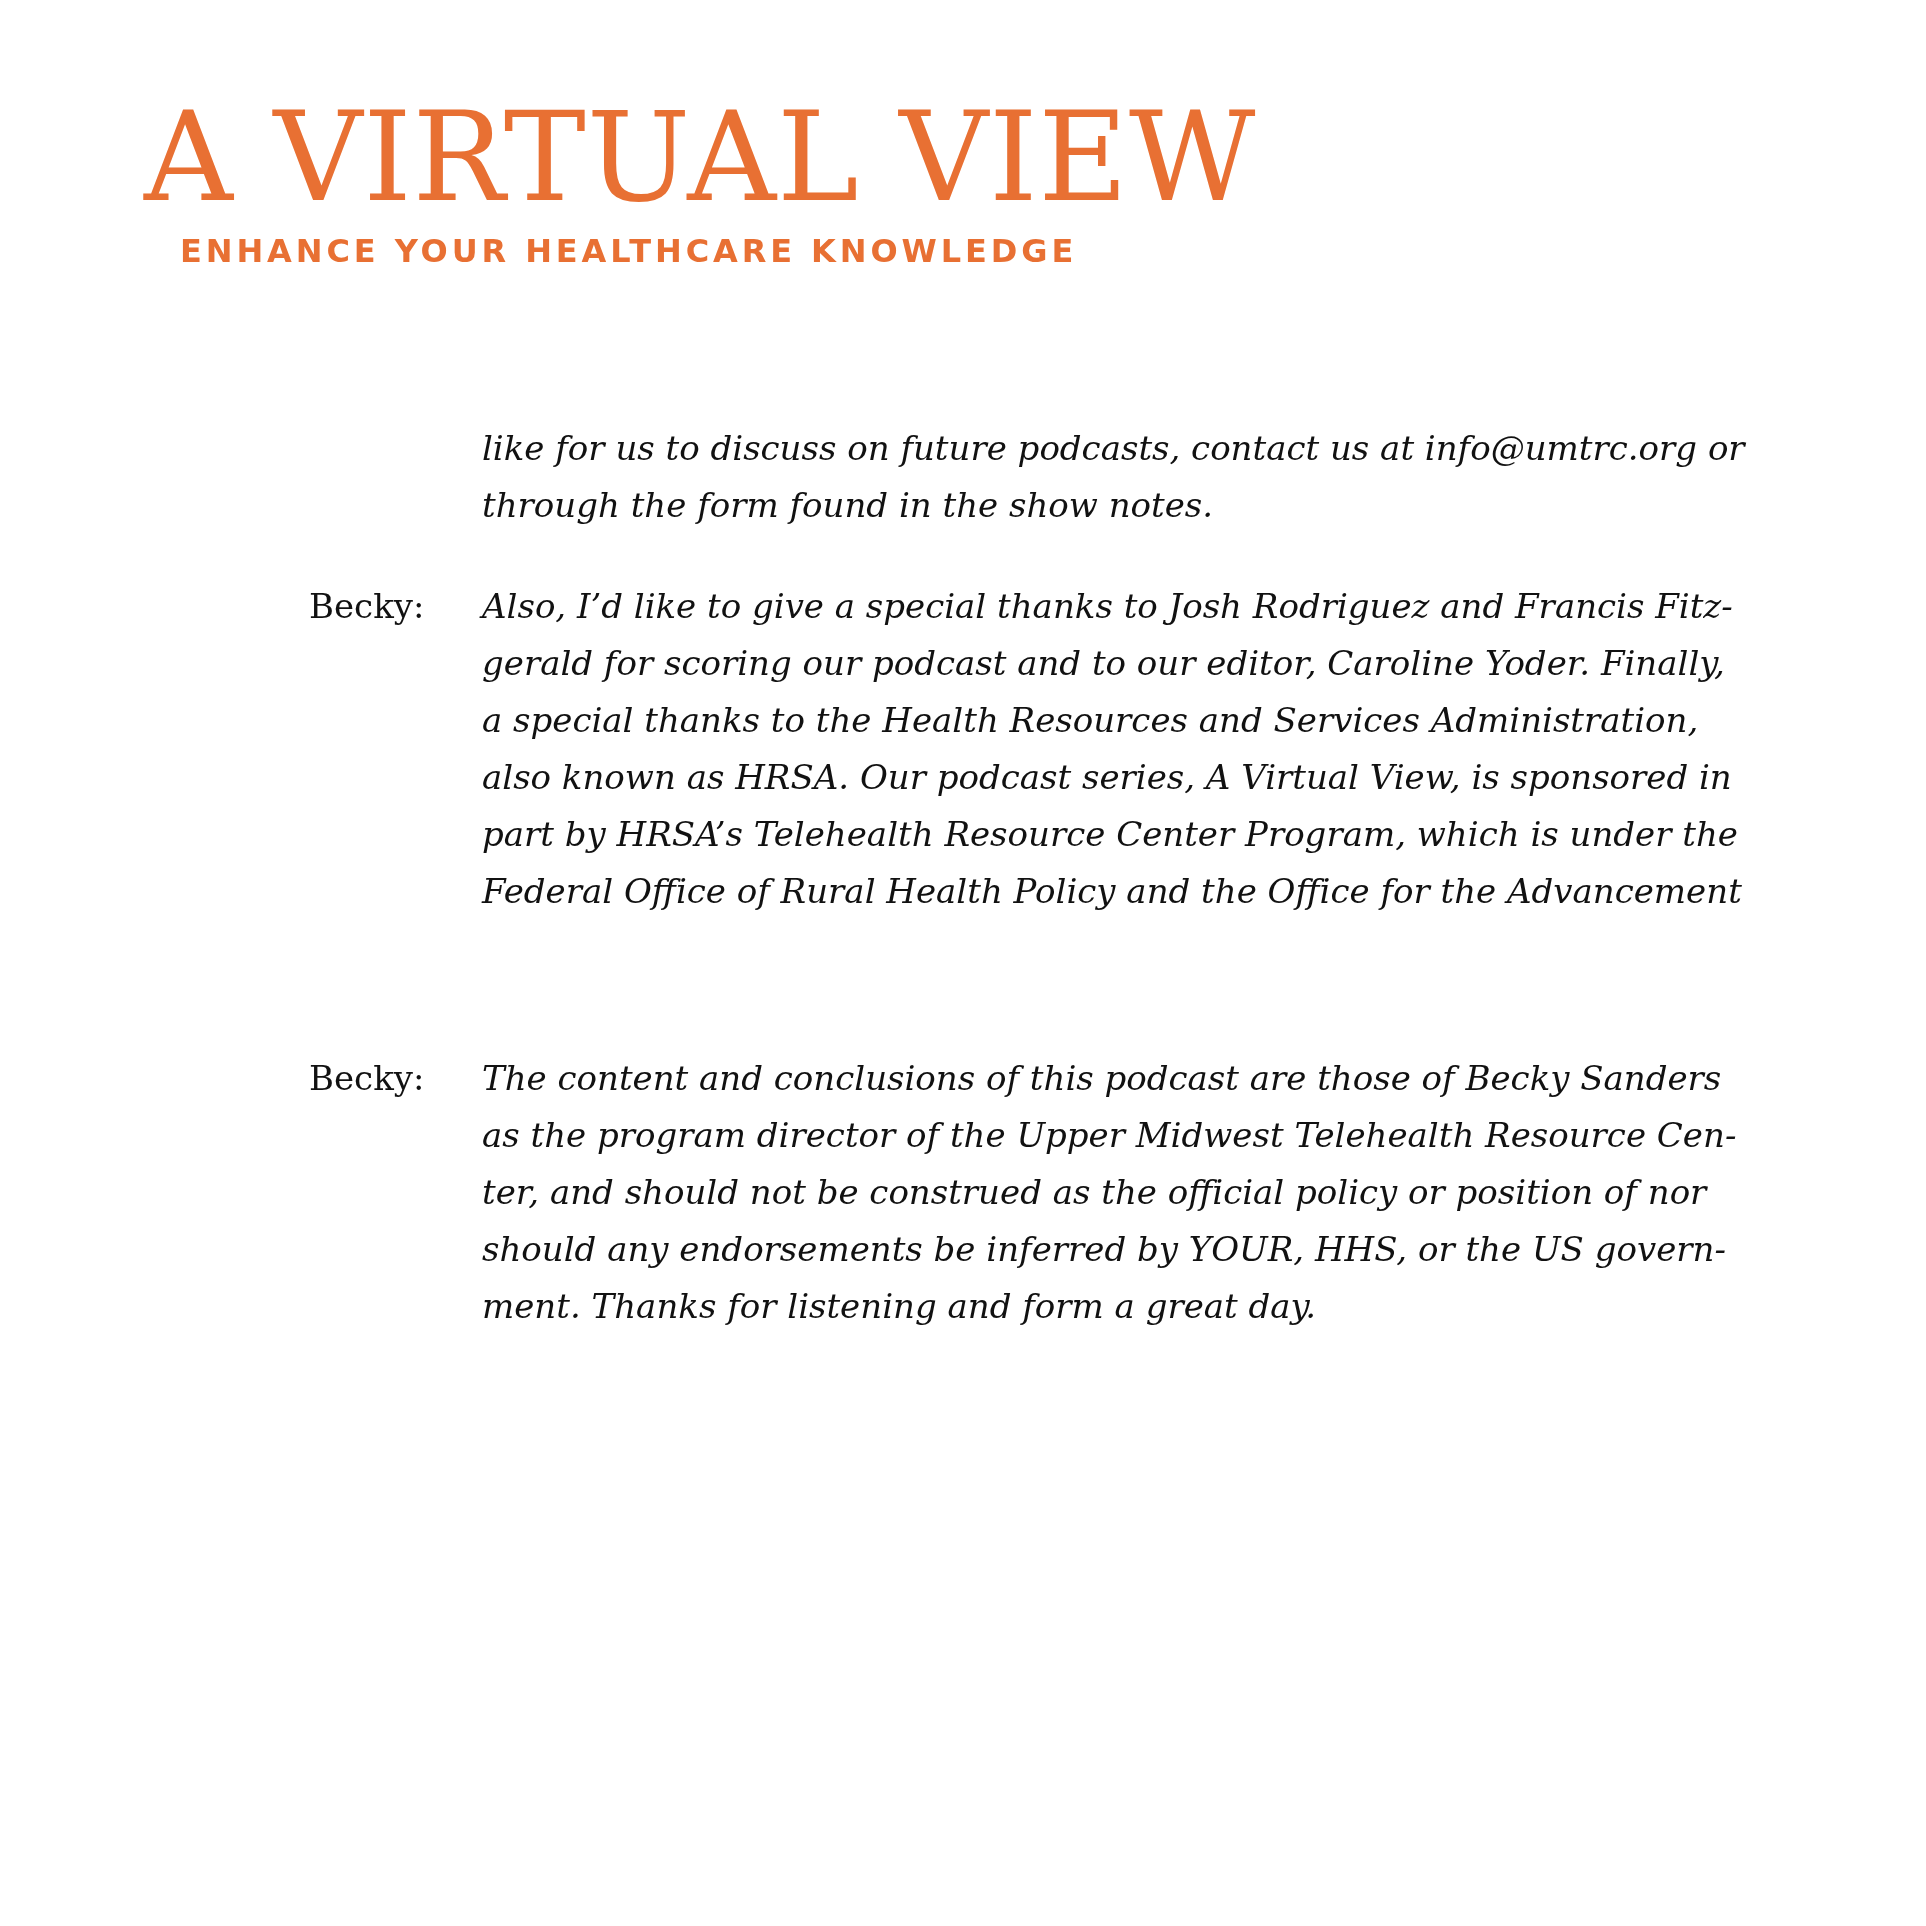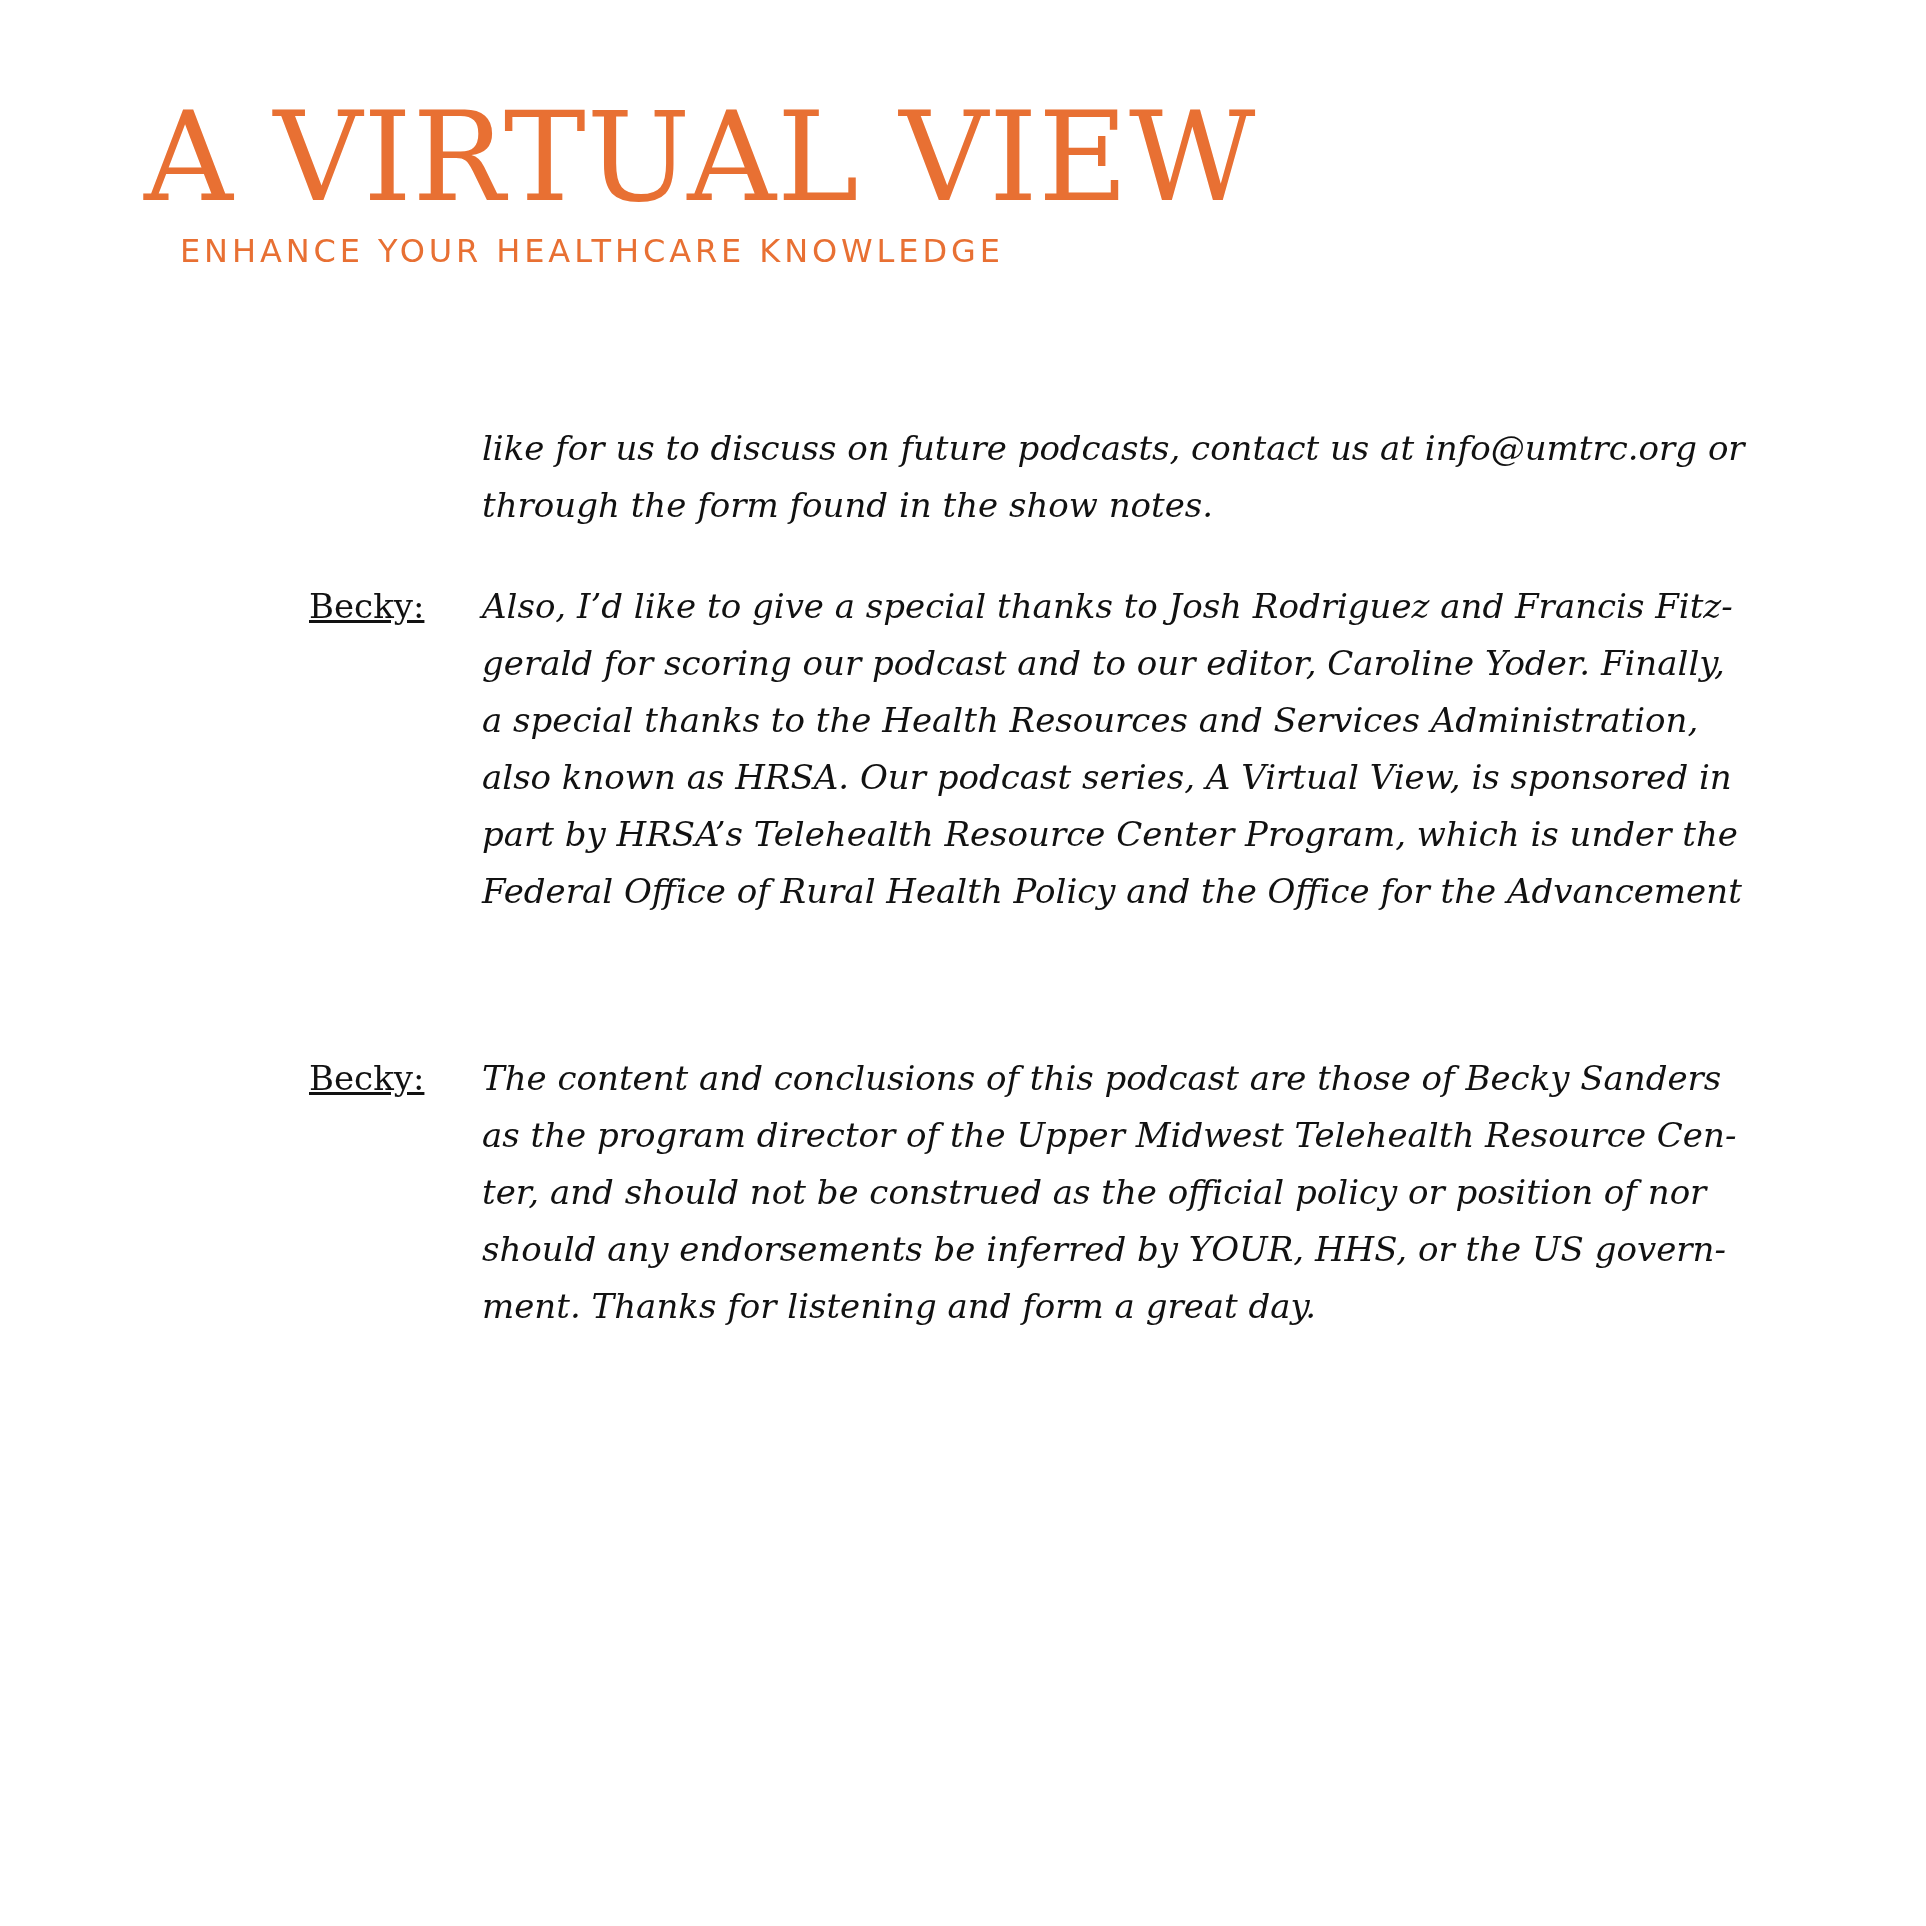--- a/index.html
+++ b/index.html
@@ -5,27 +5,27 @@
   html, body { margin:0; padding:0; background:#ffffff; }
   body { width:1965px; height:2542px; position:relative; overflow:hidden; }
   .title {
     position:absolute; left:112px; top:96px;
     font-family:"DejaVu Serif", serif; font-size:123px; line-height:1;
     color:#E87033; letter-spacing:0.8px; white-space:nowrap;margin-left:32px;
   }
   .subtitle {
     position:absolute; left:180px; top:235px;
     font-family:"DejaVu Sans", sans-serif; font-size:32px; line-height:1;
-    color:#E87033; letter-spacing:3.9px; white-space:nowrap; font-weight:400;
+    color:#E87033; letter-spacing:3.9px; white-space:nowrap; font-weight:700;
   }
   .body-text {
     font-family:"DejaVu Serif", serif; font-size:34px; line-height:57px; color:#111;
   }
   .block { position:absolute; left:0; width:1965px; }
-  .speaker { position:absolute; left:309px; top:0;text-decoration:underline; }
+  .speaker { position:absolute; left:309px; top:0; }
   .para { position:absolute; left:482px; top:0; width:1310px; }
   .para .ln { display:block; white-space:nowrap;font-style:italic; }
 </style>
 </head>
 <body>
 
 <div class="title">A VIRTUAL VIEW</div>
 <div class="subtitle">ENHANCE YOUR HEALTHCARE KNOWLEDGE</div>
 
 <div class="block body-text" style="top:420px;">

